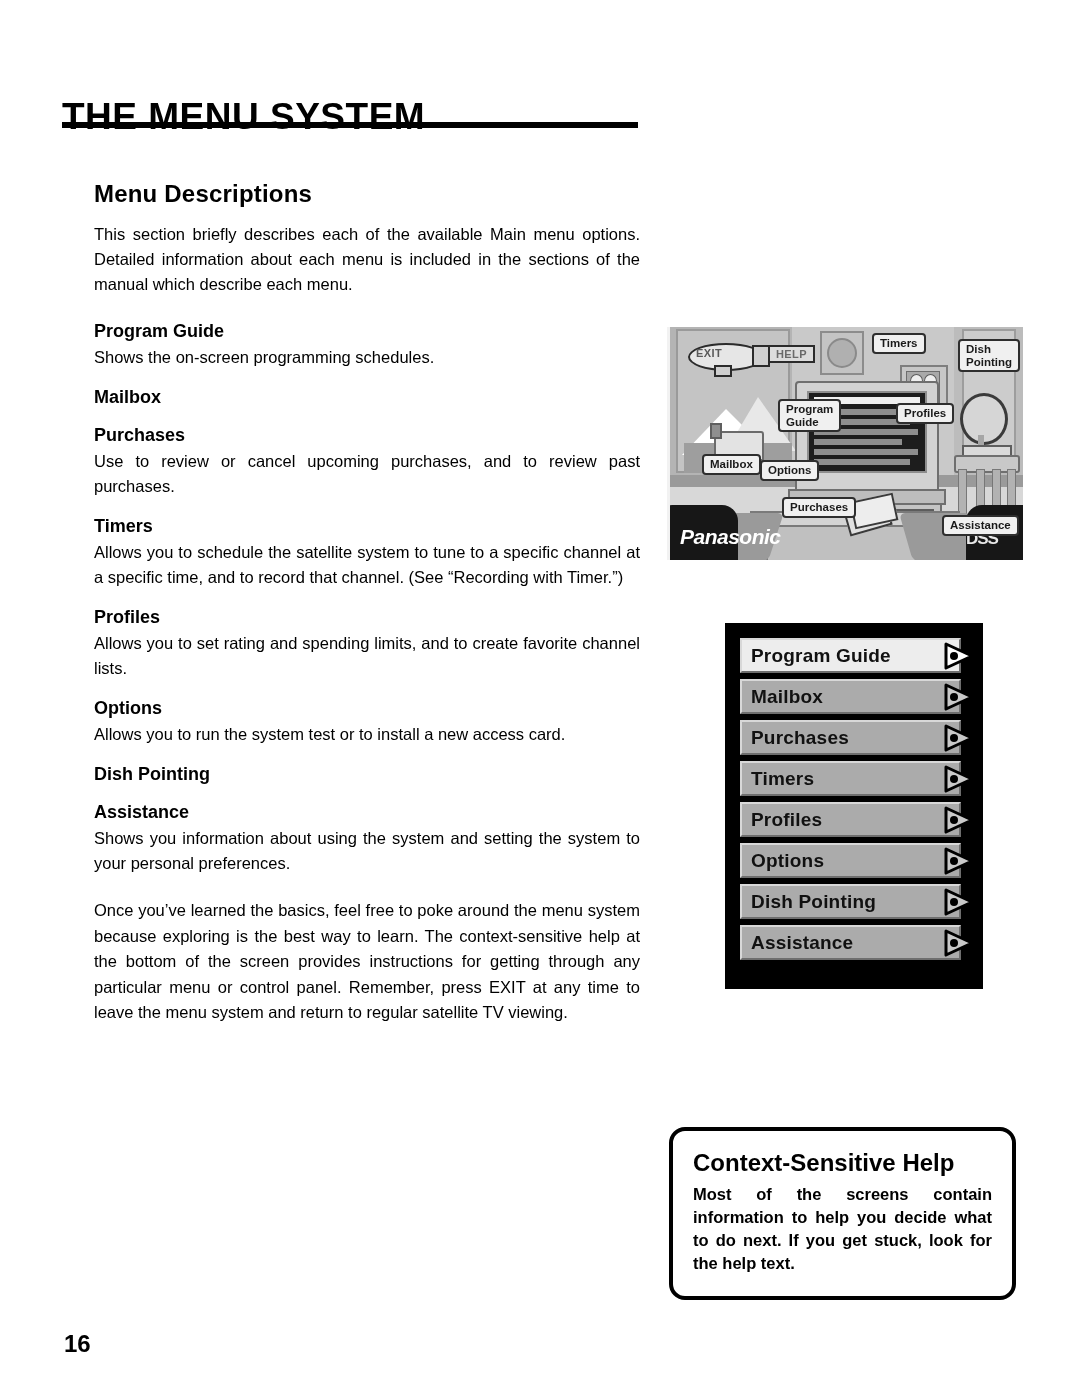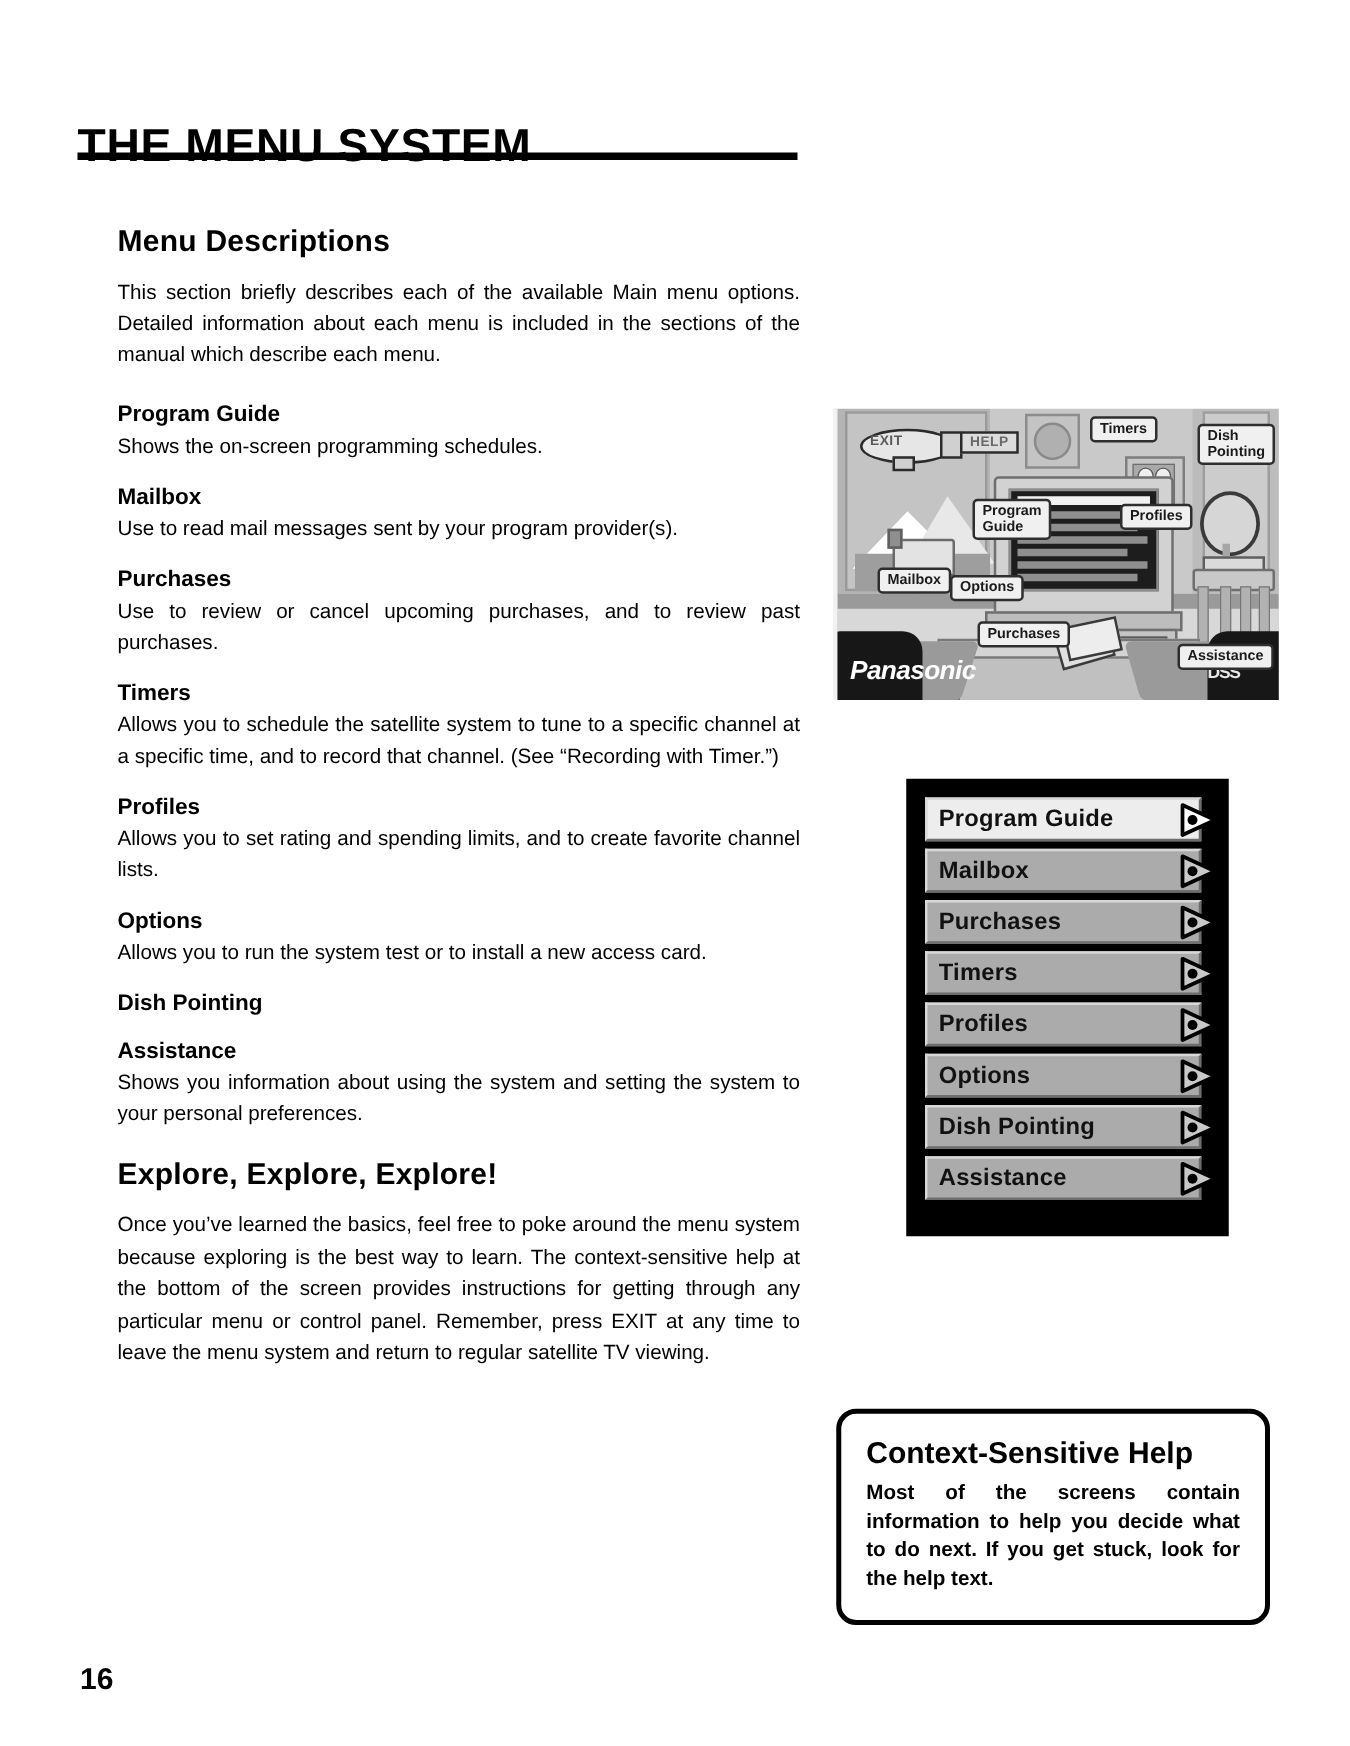--- a/index.html
+++ b/index.html
@@ -274,21 +274,21 @@
     position:absolute; left:236px; top:186px; width:72px; height:48px;
     background:#9a9a9a; transform: skewX(16deg); border-radius:6px;
   }
   .il-brand {
     position:absolute; left:10px; top:198px;
     font-size:21px; font-weight:bold; color:#ffffff; font-style:italic;
     letter-spacing:-0.5px;
   }
   .il-dss {
     position:absolute; left:296px; top:202px;
-    font-size:14px; font-weight:bold; color:#e8e8e8; letter-spacing:-1px;
+    font-size:17px; font-weight:bold; color:#e8e8e8; letter-spacing:-1px;
   }
 
   
   .callout {
     position:absolute;
     background:#f0f0f0;
     border:2px solid #2e2e2e;
     border-radius:4px;
     font-size:11.5px;
     font-weight:bold;
@@ -378,21 +378,20 @@
   <h2 class="h2">Menu Descriptions</h2>
   <p class="lead">This section briefly describes each of the available Main menu options. Detailed information about each menu is included in the sections of the manual which describe each menu.</p>
 
   <div class="entry">
     <p class="entry-term">Program Guide</p>
     <p class="entry-def">Shows the on-screen programming schedules.</p>
   </div>
 
   <div class="entry">
     <p class="entry-term">Mailbox</p>
-    <p class="entry-def">Use to read mail messages sent by your program provider(s).</p>
   </div>
 
   <div class="entry">
     <p class="entry-term">Purchases</p>
     <p class="entry-def">Use to review or cancel upcoming purchases, and to review past purchases.</p>
   </div>
 
   <div class="entry">
     <p class="entry-term">Timers</p>
     <p class="entry-def">Allows you to schedule the satellite system to tune to a specific channel at a specific time, and to record that channel. (See “Recording with Timer.”)</p>
@@ -411,21 +410,20 @@
   <div class="entry">
     <p class="entry-term">Dish Pointing</p>
   </div>
 
   <div class="entry">
     <p class="entry-term">Assistance</p>
     <p class="entry-def">Shows you information about using the system and setting the system to your personal preferences.</p>
   </div>
 
   <div class="explore-wrap">
-    <h2 class="h2">Explore, Explore, Explore!</h2>
     <p class="explore-body">Once you’ve learned the basics, feel free to poke around the menu system because exploring is the best way to learn. The context-sensitive help at the bottom of the screen provides instructions for getting through any particular menu or control panel. Remember, press EXIT at any time to leave the menu system and return to regular satellite TV viewing.</p>
   </div>
 
 </div>
 
 <div class="illus">
 
   <div class="il-wall-left"></div>
   <div class="il-window">
     <div class="il-mtn1"></div>

